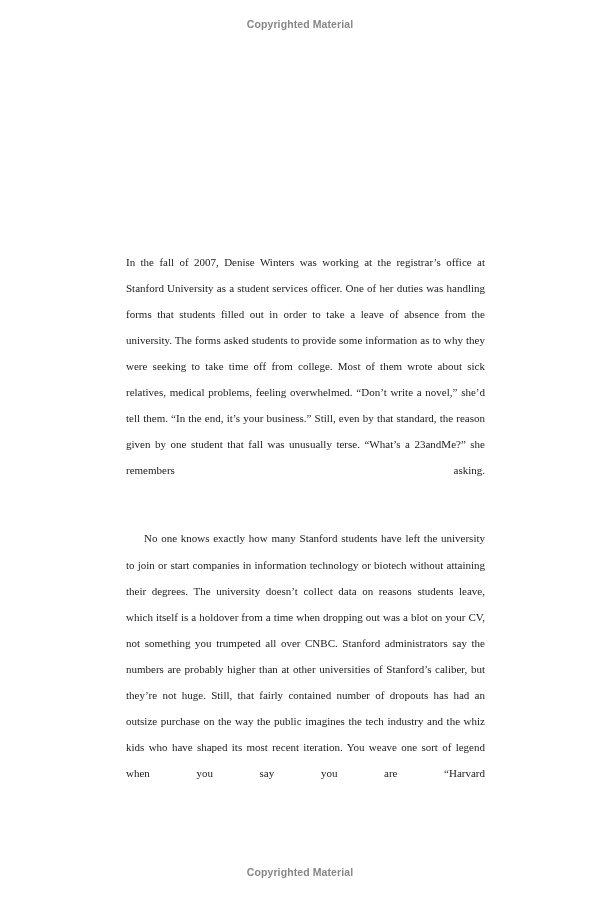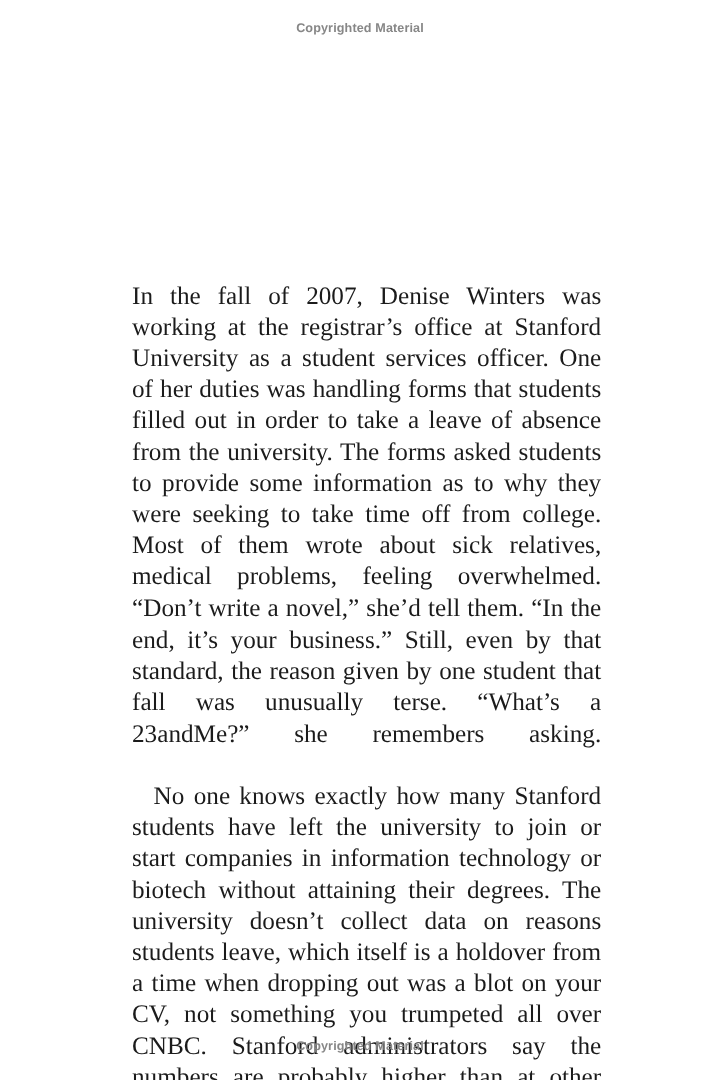--- a/index.html
+++ b/index.html
@@ -39,23 +39,23 @@
 
   
   .textblock {
     position: absolute;
     left: 110px;
     top: 233px;
     width: 391px;
   }
 
   .textblock p {
-    margin: 0;
+    margin: 16px;
     font-family: "Liberation Serif", "DejaVu Serif", serif;
-    font-size: 21px;
+    font-size: 11px;
     line-height: 26.05px;
     color: #1b1b1b;
     text-align: justify;
     text-justify: inter-word;
     -webkit-hyphens: none;
     hyphens: none;
     word-spacing: 0.1px;
     text-rendering: optimizeLegibility;
   }
 

